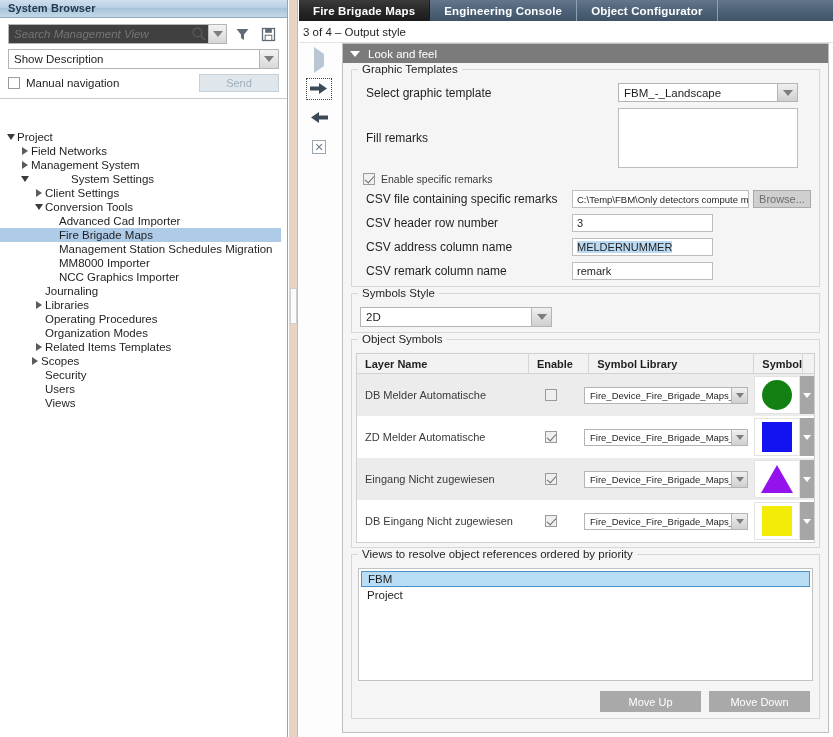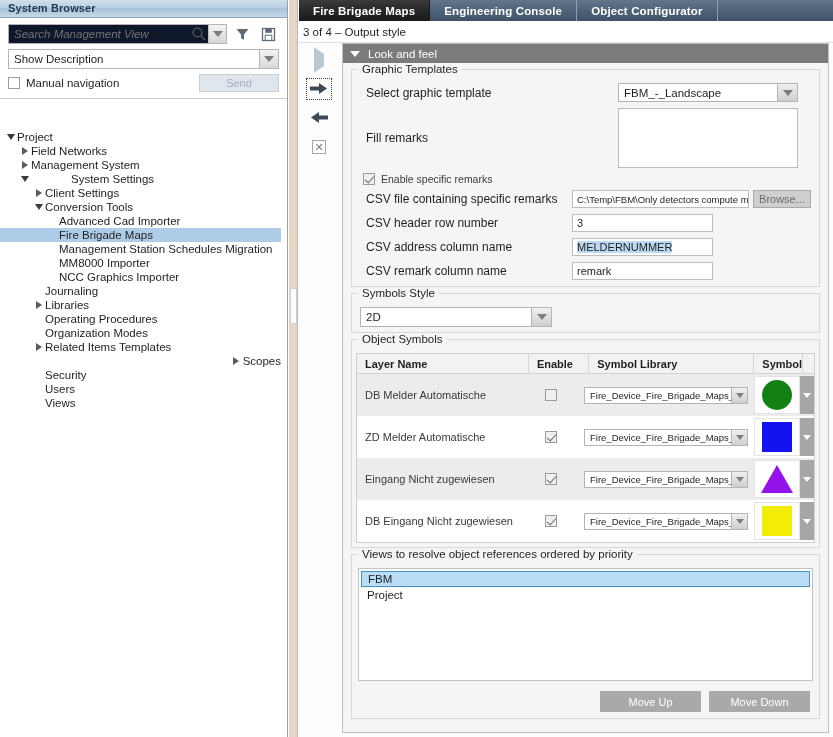--- a/index.html
+++ b/index.html
@@ -56,21 +56,21 @@
     width: 0; height: 0;
     border-left: 5px solid transparent;
     border-right: 5px solid transparent;
     border-top: 6px solid #7d7d7d;
   }
   #combo-mgmt-view { width: 100%; }
   #search-wrap { flex: 1; position: relative; }
   #search-input {
     width: 100%; height: 20px;
     border: 1px solid #b4b4b4;
-    background: #0f172a;
+    background: #404040;
     padding: 0 40px 0 5px;
     font-size: 11.5px;
     font-style: italic;
     color: #9a9a9a;
     font-family: "Liberation Sans", sans-serif;
     outline: none;
   }
   #search-mag {
     position: absolute; right: 20px; top: 2px; width: 16px; height: 16px;
   }
@@ -502,21 +502,21 @@
         <div class="tnode" style="padding-left: 32px;">
           <span class="tw"></span>
           <span>Organization Modes</span>
         </div>
         <div class="tnode" style="padding-left: 32px;">
           <span class="tw">
             <i class="tri-right"></i>
           </span>
           <span>Related Items Templates</span>
         </div>
-        <div class="tnode" style="padding-left: 28px; justify-content: flex-end;">
+        <div class="tnode" style="padding-left: 28px;">
           <span class="tw">
             <i class="tri-right"></i>
           </span>
           <span>Scopes</span>
         </div>
         <div class="tnode" style="padding-left: 32px;">
           <span class="tw"></span>
           <span>Security</span>
         </div>
         <div class="tnode" style="padding-left: 32px;">

